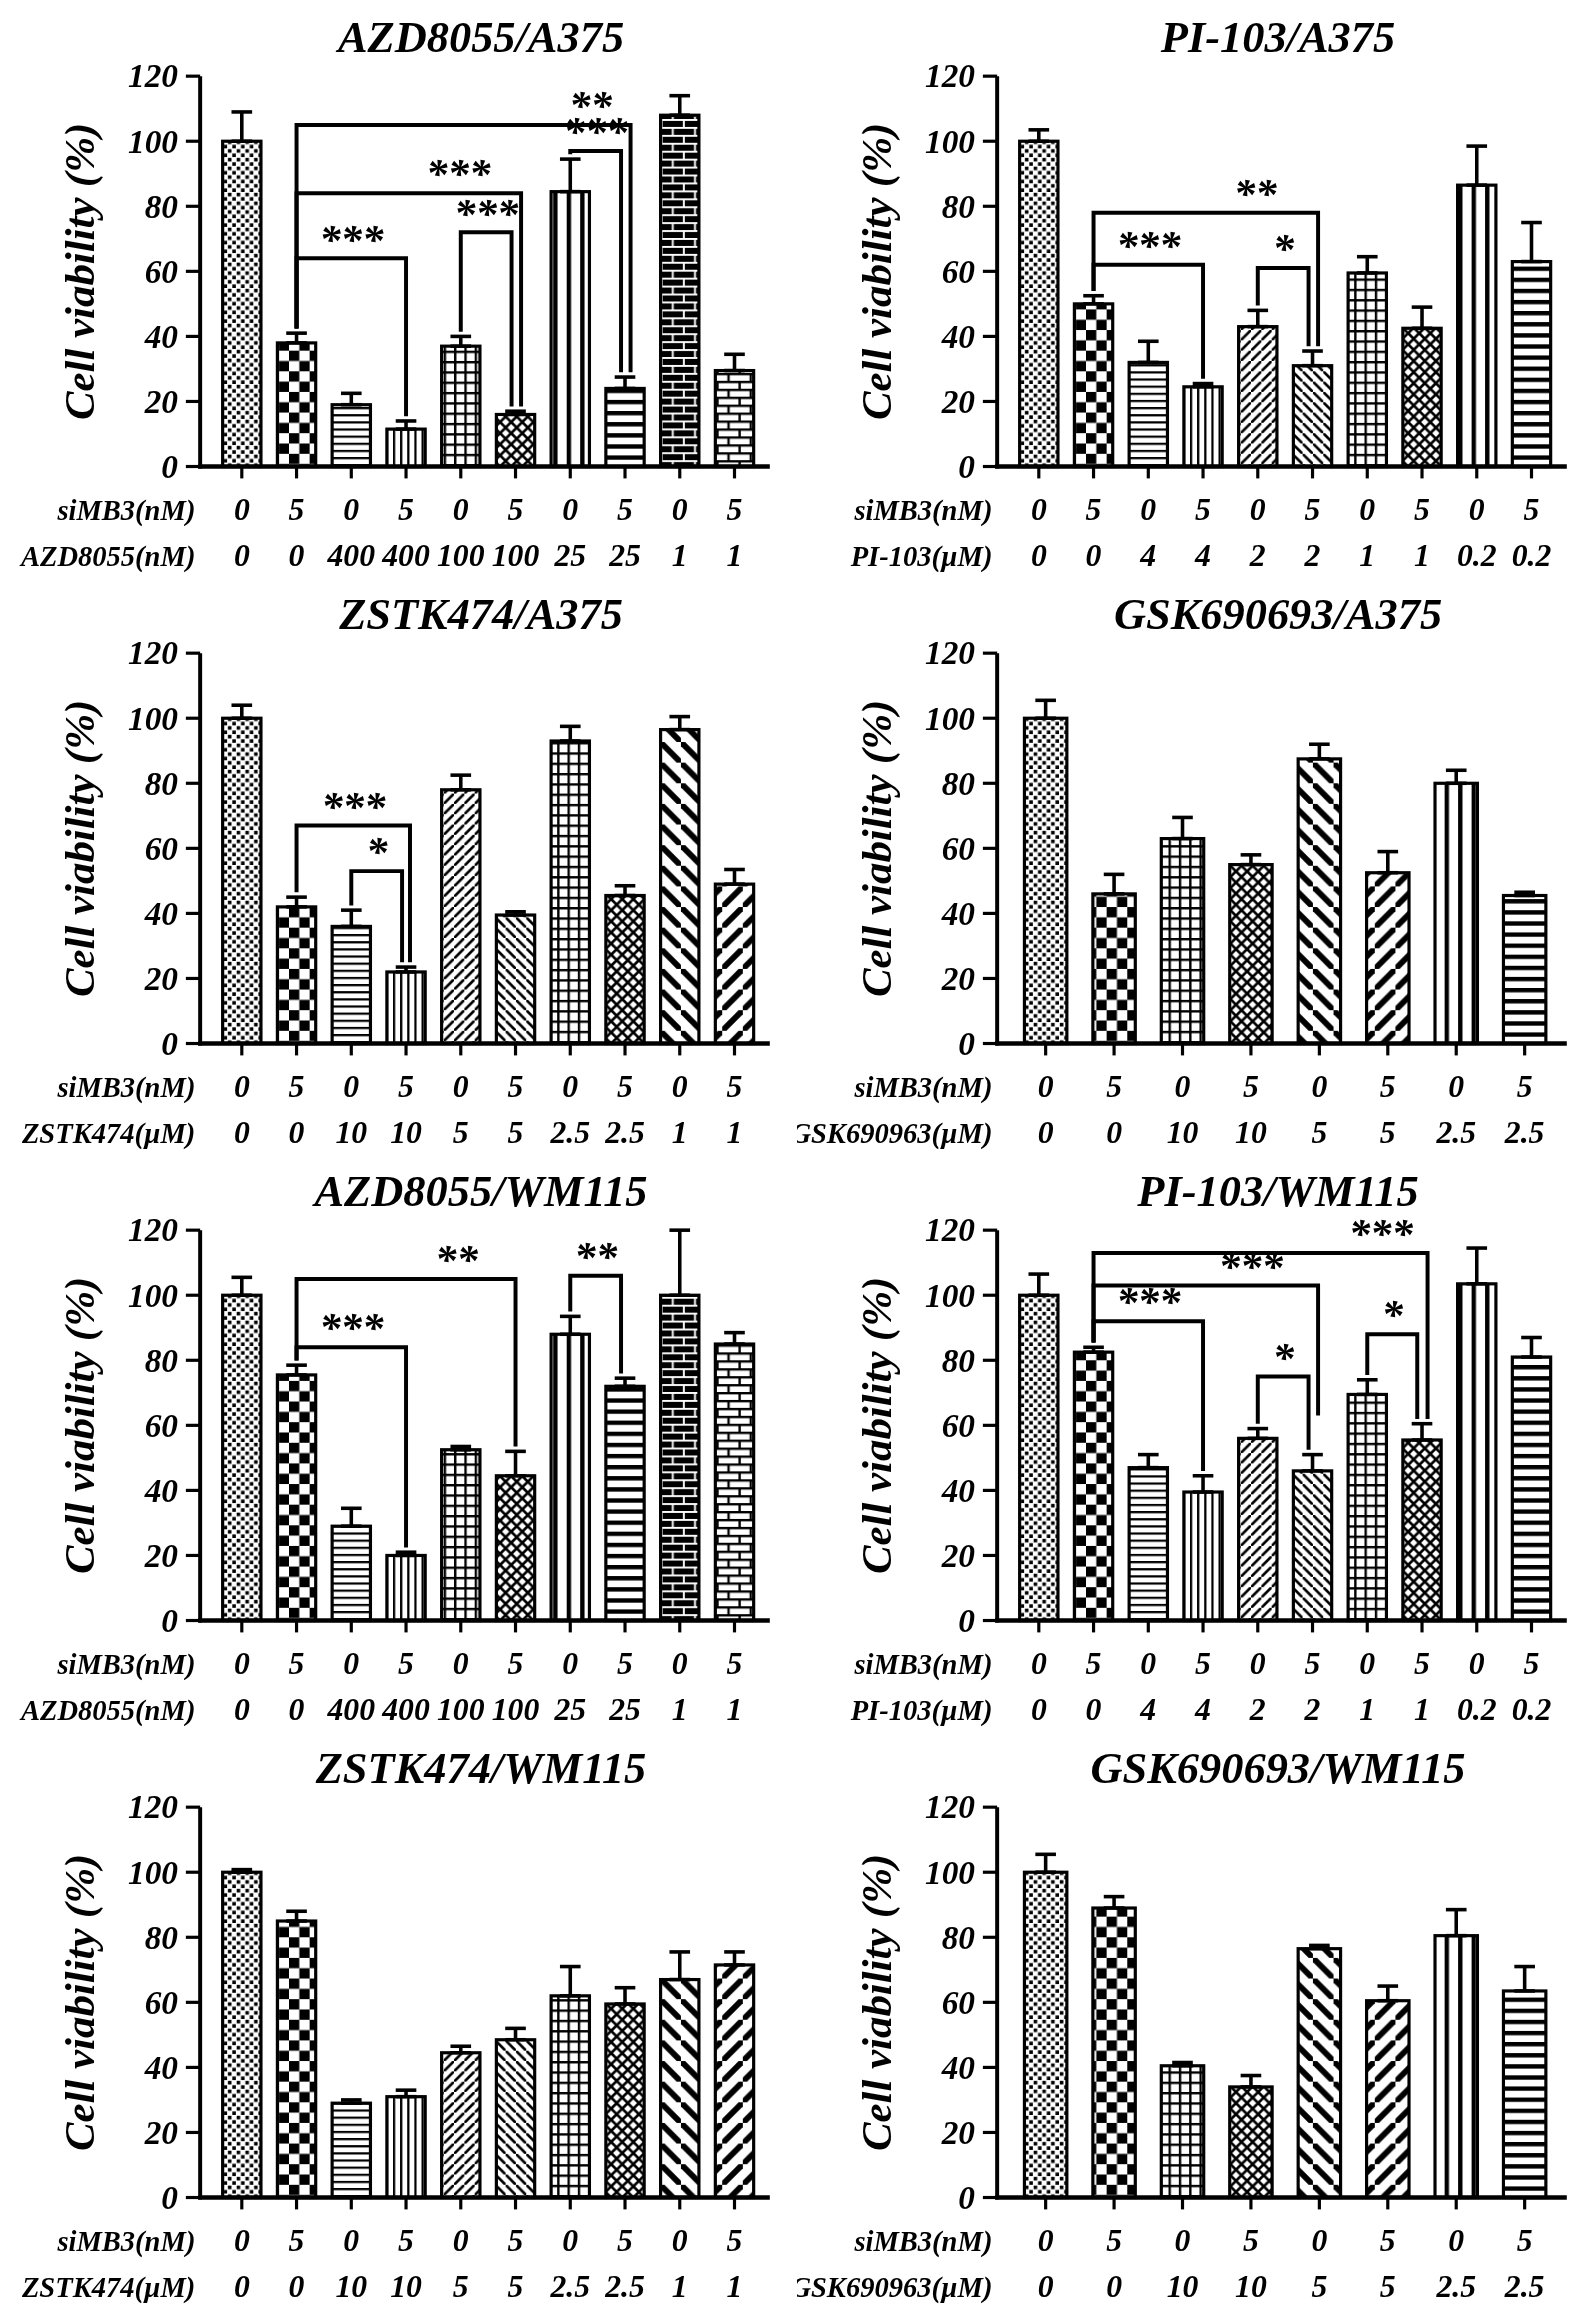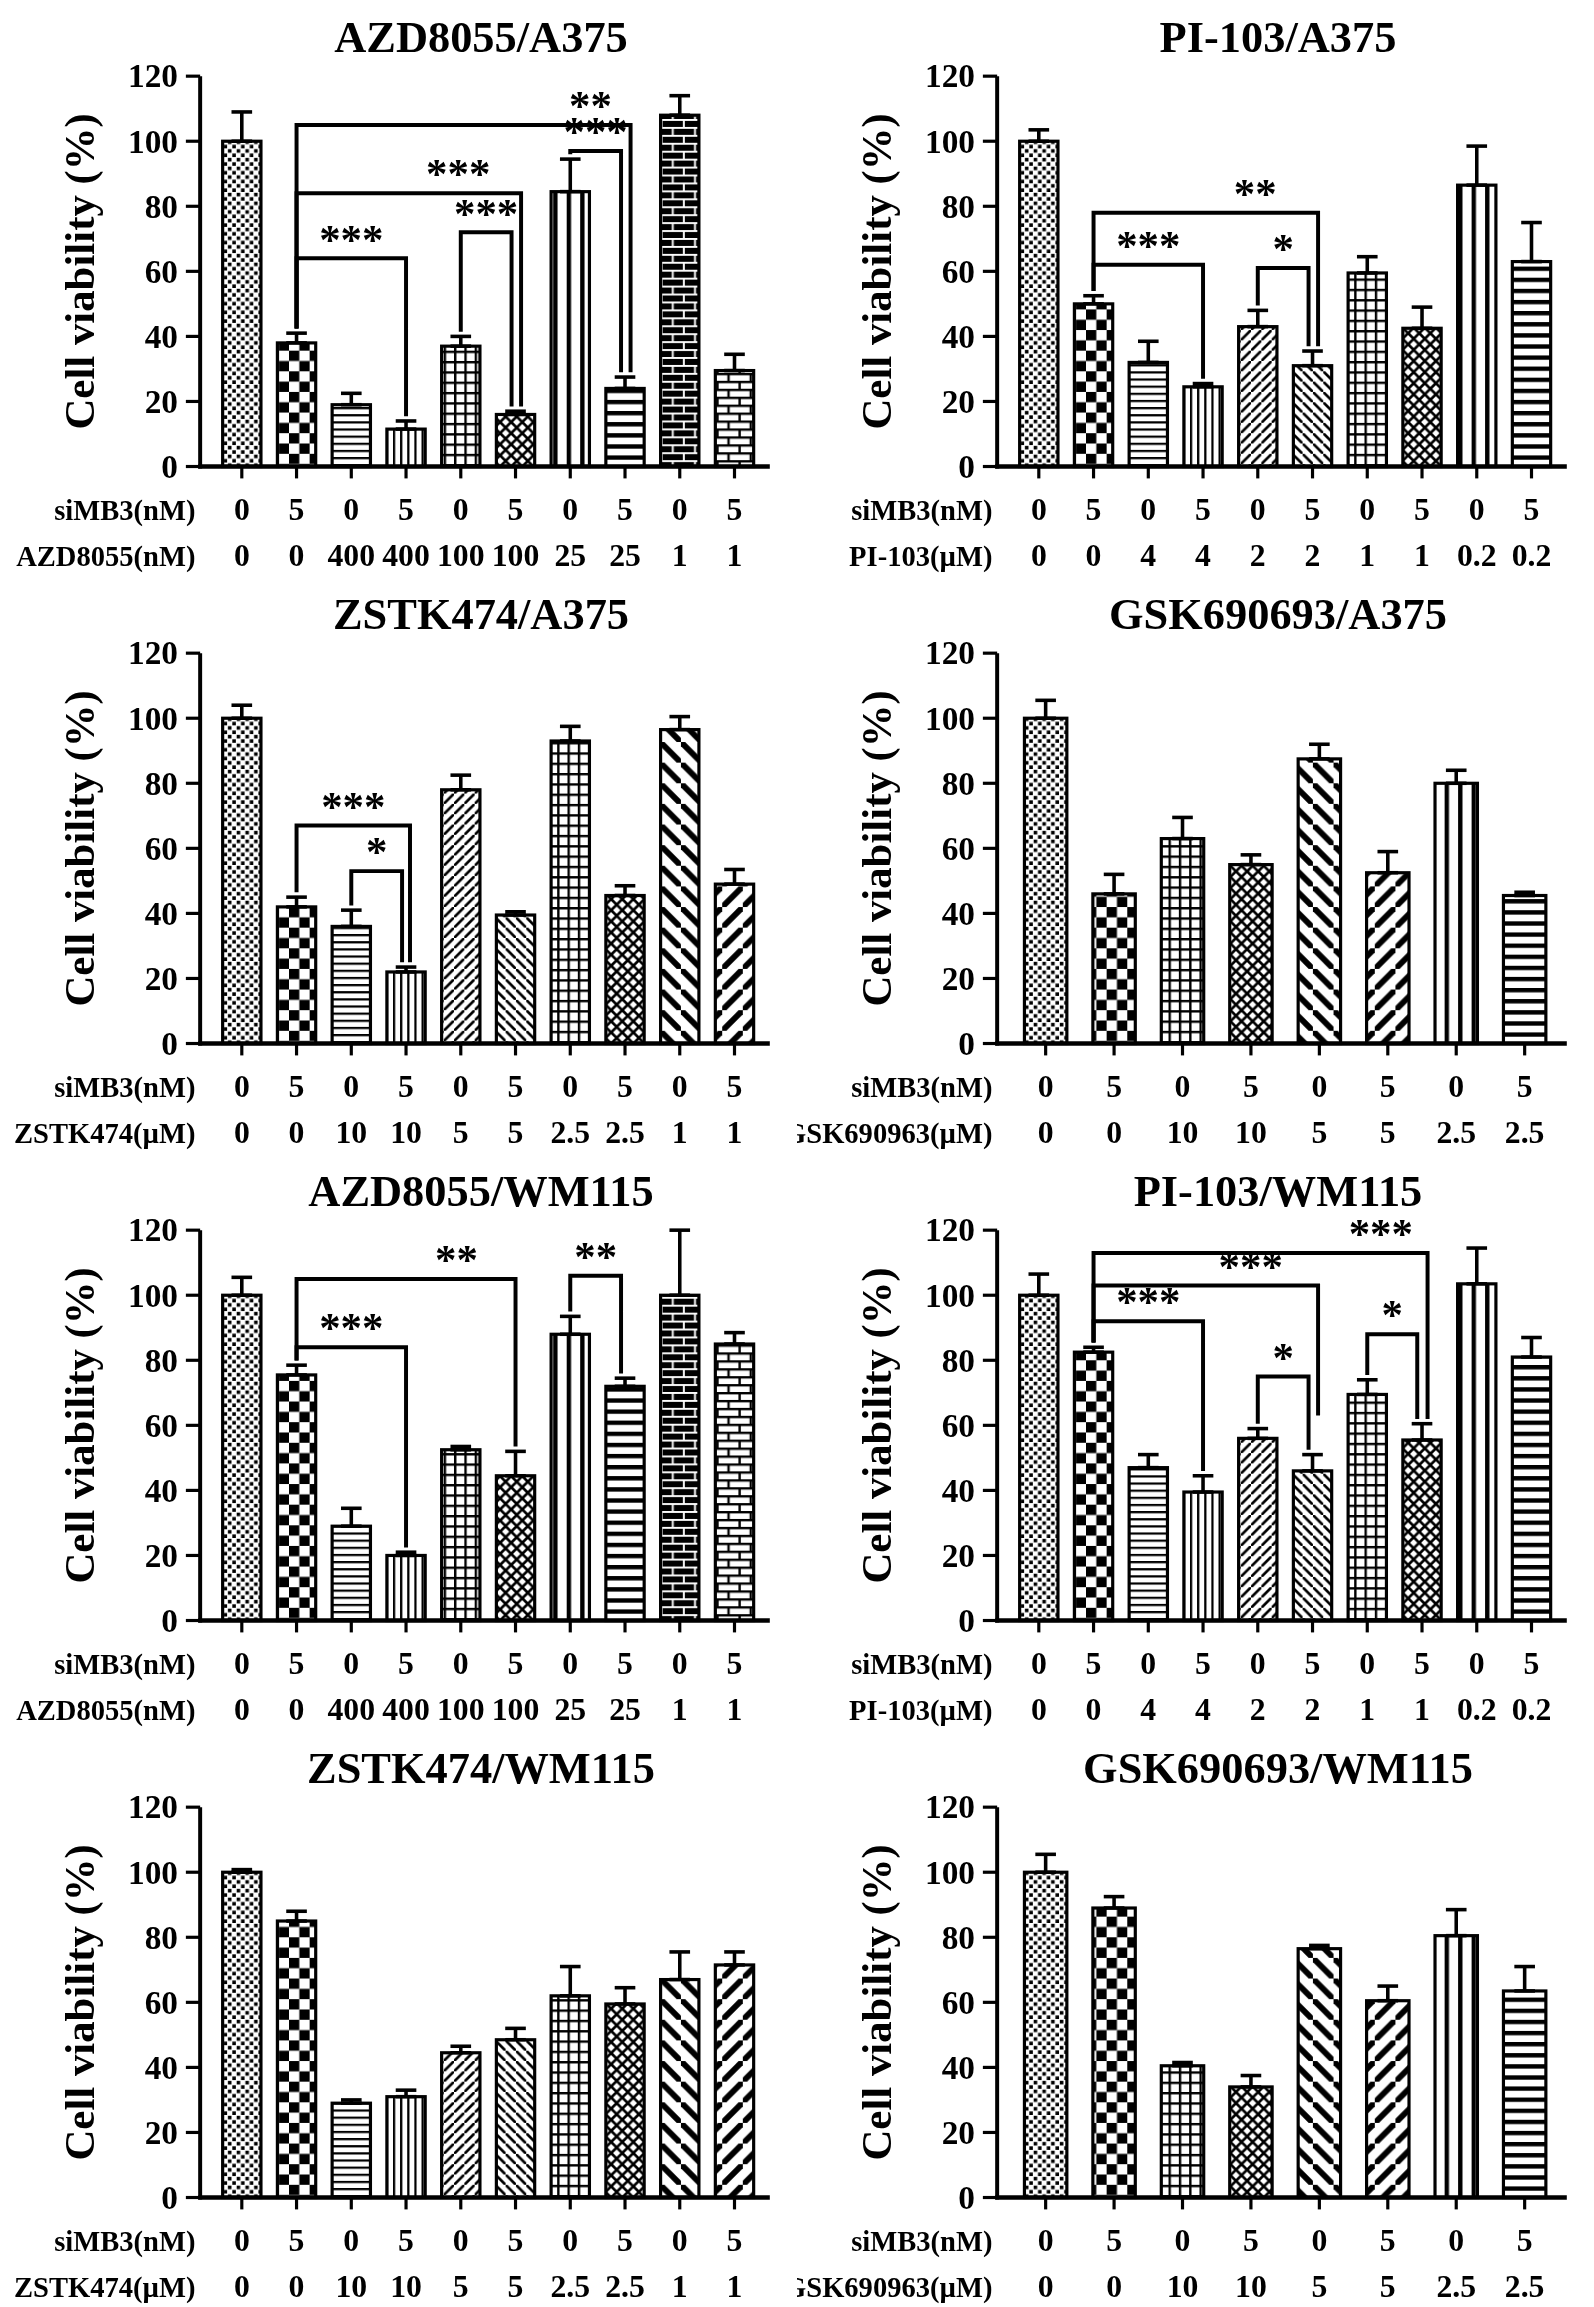--- a/index.html
+++ b/index.html
@@ -3,20 +3,21 @@
 <meta charset="utf-8">
 <style>
   html,body{margin:0;padding:0;background:#ffffff;}
   body{width:1594px;height:2307px;font-family:"Liberation Serif",serif;}
   .figure-grid{
     display:grid;
     grid-template-columns:797px 797px;
     grid-auto-rows:577px;
     width:1594px;height:2307px;
     background:#ffffff;
+    font-style:italic;
   }
   figure.panel{margin:0;padding:0;width:797px;height:577px;overflow:hidden;}
   svg.chart{display:block;}
   svg text{
     font-family:"Liberation Serif",serif;
     font-weight:bold;
     fill:#000000;
   }
 </style>
 </head>

